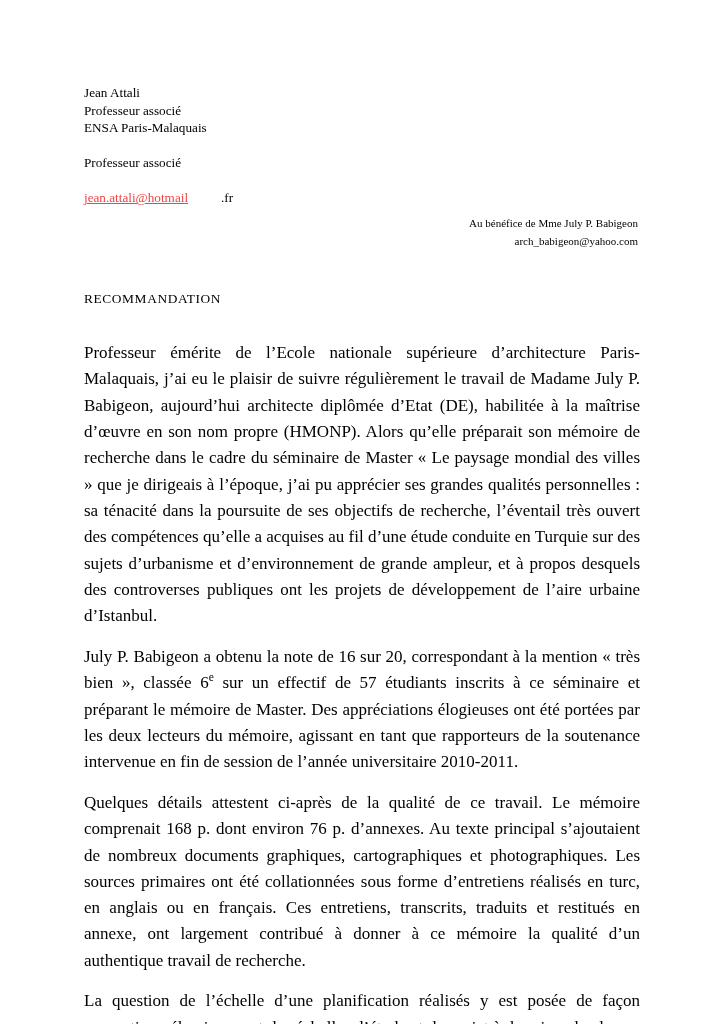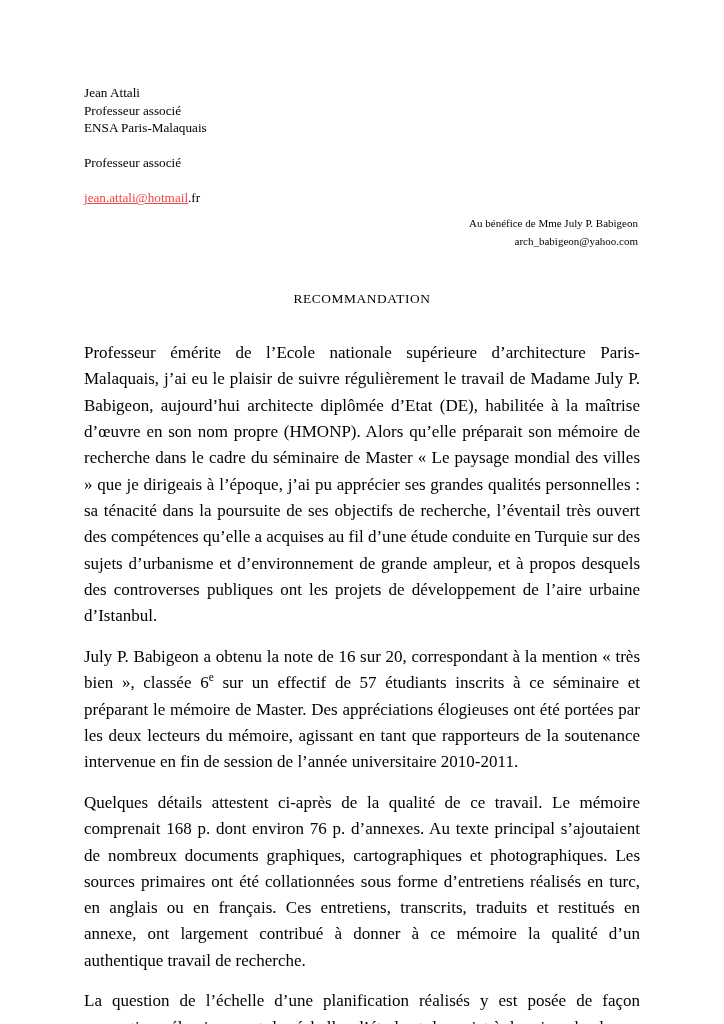--- a/index.html
+++ b/index.html
@@ -37,34 +37,34 @@
     font-size: 13.2px;
     line-height: 17.6px;
     margin-top: 17.5px;
   }
   .email-link {
     color: #ef4444;
     text-decoration: underline;
   }
   .email-tail {
     color: #000000;
+    padding-left: 33px;
   }
   .recipient {
     margin-top: 8px;
     text-align: right;
     font-size: 11px;
     line-height: 17.6px;
     padding-right: 2px;
   }
   .recipient .line {
     display: block;
   }
   .doc-title {
     margin-top: 41px;
-    text-align: center;
     font-size: 13.4px;
     letter-spacing: 0.6px;
   }
   .body-text {
     margin-top: 33px;
     font-size: 17px;
     line-height: 26.3px;
     text-align: justify;
     text-justify: inter-word;
   }

